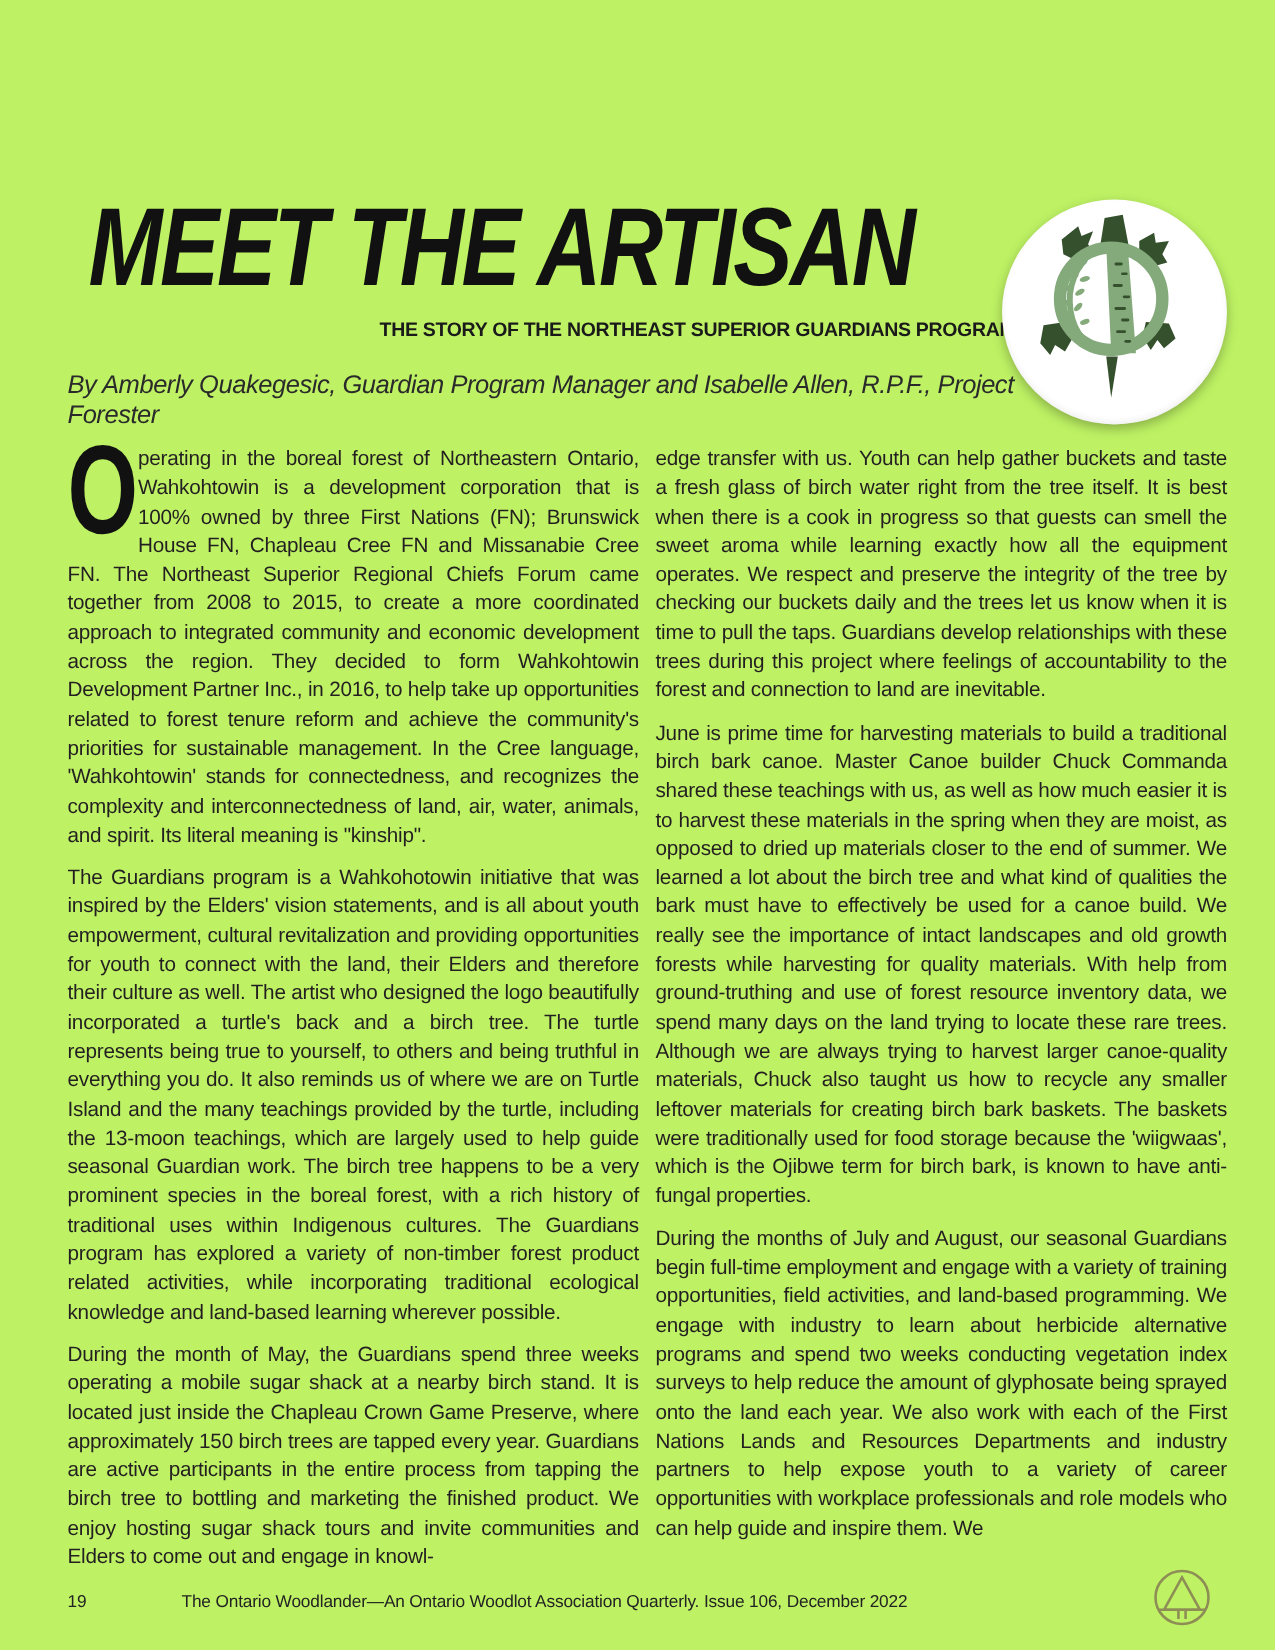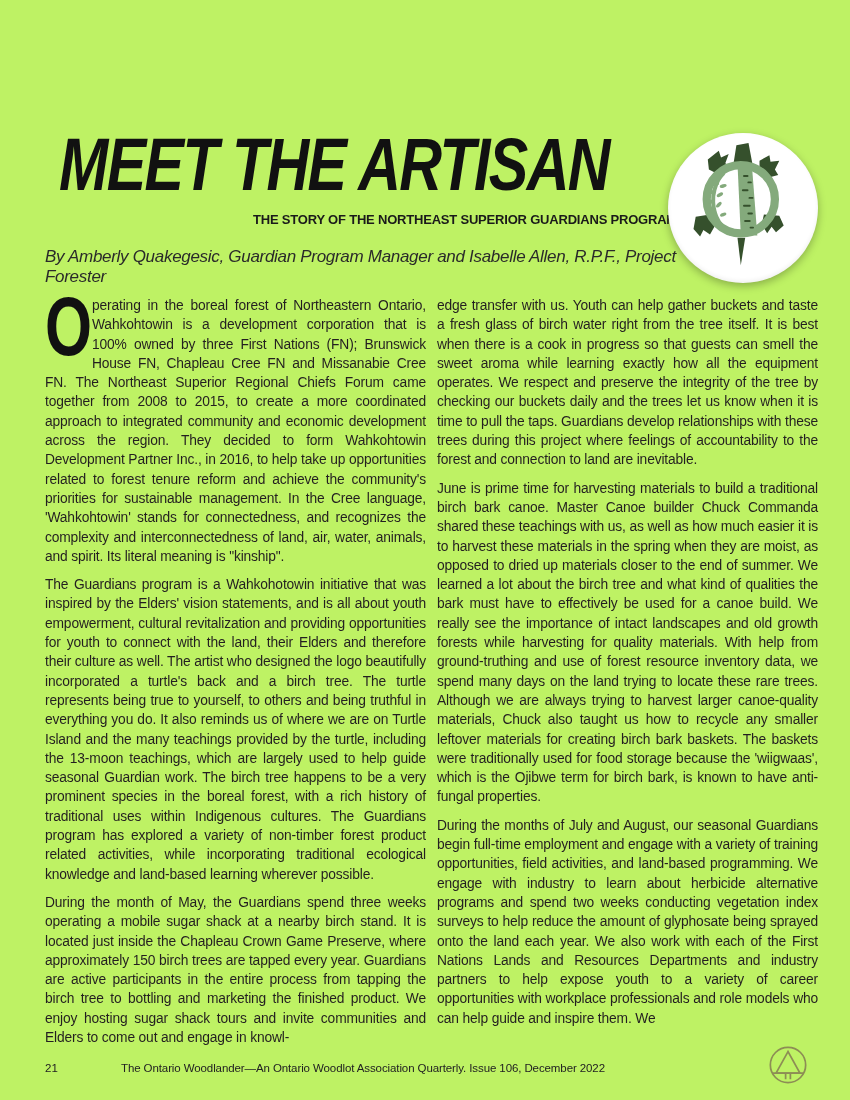--- a/index.html
+++ b/index.html
@@ -130,21 +130,21 @@
       <p>During the month of May, the Guardians spend three weeks operating a mobile sugar shack at a nearby birch stand. It is located just inside the Chapleau Crown Game Preserve, where approximately 150 birch trees are tapped every year. Guardians are active participants in the entire process from tapping the birch tree to bottling and marketing the finished product. We enjoy hosting sugar shack tours and invite communities and Elders to come out and engage in knowl-</p>
     </div>
     <div class="col">
       <p>edge transfer with us. Youth can help gather buckets and taste a fresh glass of birch water right from the tree itself. It is best when there is a cook in progress so that guests can smell the sweet aroma while learning exactly how all the equipment operates. We respect and preserve the integrity of the tree by checking our buckets daily and the trees let us know when it is time to pull the taps. Guardians develop relationships with these trees during this project where feelings of accountability to the forest and connection to land are inevitable.</p>
       <p>June is prime time for harvesting materials to build a traditional birch bark canoe. Master Canoe builder Chuck Commanda shared these teachings with us, as well as how much easier it is to harvest these materials in the spring when they are moist, as opposed to dried up materials closer to the end of summer. We learned a lot about the birch tree and what kind of qualities the bark must have to effectively be used for a canoe build. We really see the importance of intact landscapes and old growth forests while harvesting for quality materials. With help from ground-truthing and use of forest resource inventory data, we spend many days on the land trying to locate these rare trees. Although we are always trying to harvest larger canoe-quality materials, Chuck also taught us how to recycle any smaller leftover materials for creating birch bark baskets. The baskets were traditionally used for food storage because the 'wiigwaas', which is the Ojibwe term for birch bark, is known to have anti-fungal properties.</p>
       <p>During the months of July and August, our seasonal Guardians begin full-time employment and engage with a variety of training opportunities, field activities, and land-based programming. We engage with industry to learn about herbicide alternative programs and spend two weeks conducting vegetation index surveys to help reduce the amount of glyphosate being sprayed onto the land each year. We also work with each of the First Nations Lands and Resources Departments and industry partners to help expose youth to a variety of career opportunities with workplace professionals and role models who can help guide and inspire them. We</p>
     </div>
   </div>
 
   <div class="footer">
-    <span class="pagenum">21</span>
+    <span class="pagenum">19</span>
     <span class="credit">The Ontario Woodlander—An Ontario Woodlot Association Quarterly. Issue 106, December 2022</span>
     <svg class="owa" viewBox="0 0 44 44">
       <g fill="none" stroke="var(--footer-olive,#8d8d55)" stroke-width="1.8">
         <circle cx="22" cy="22" r="18.5"></circle>
         <path d="M22,8 L9.5,30.5 L34.5,30.5 Z"></path>
         <path d="M19.5,30.5 L19.5,37 M24.5,30.5 L24.5,37"></path>
         <path d="M5.5,30.5 L38.5,30.5"></path>
       </g>
     </svg>
   </div>

